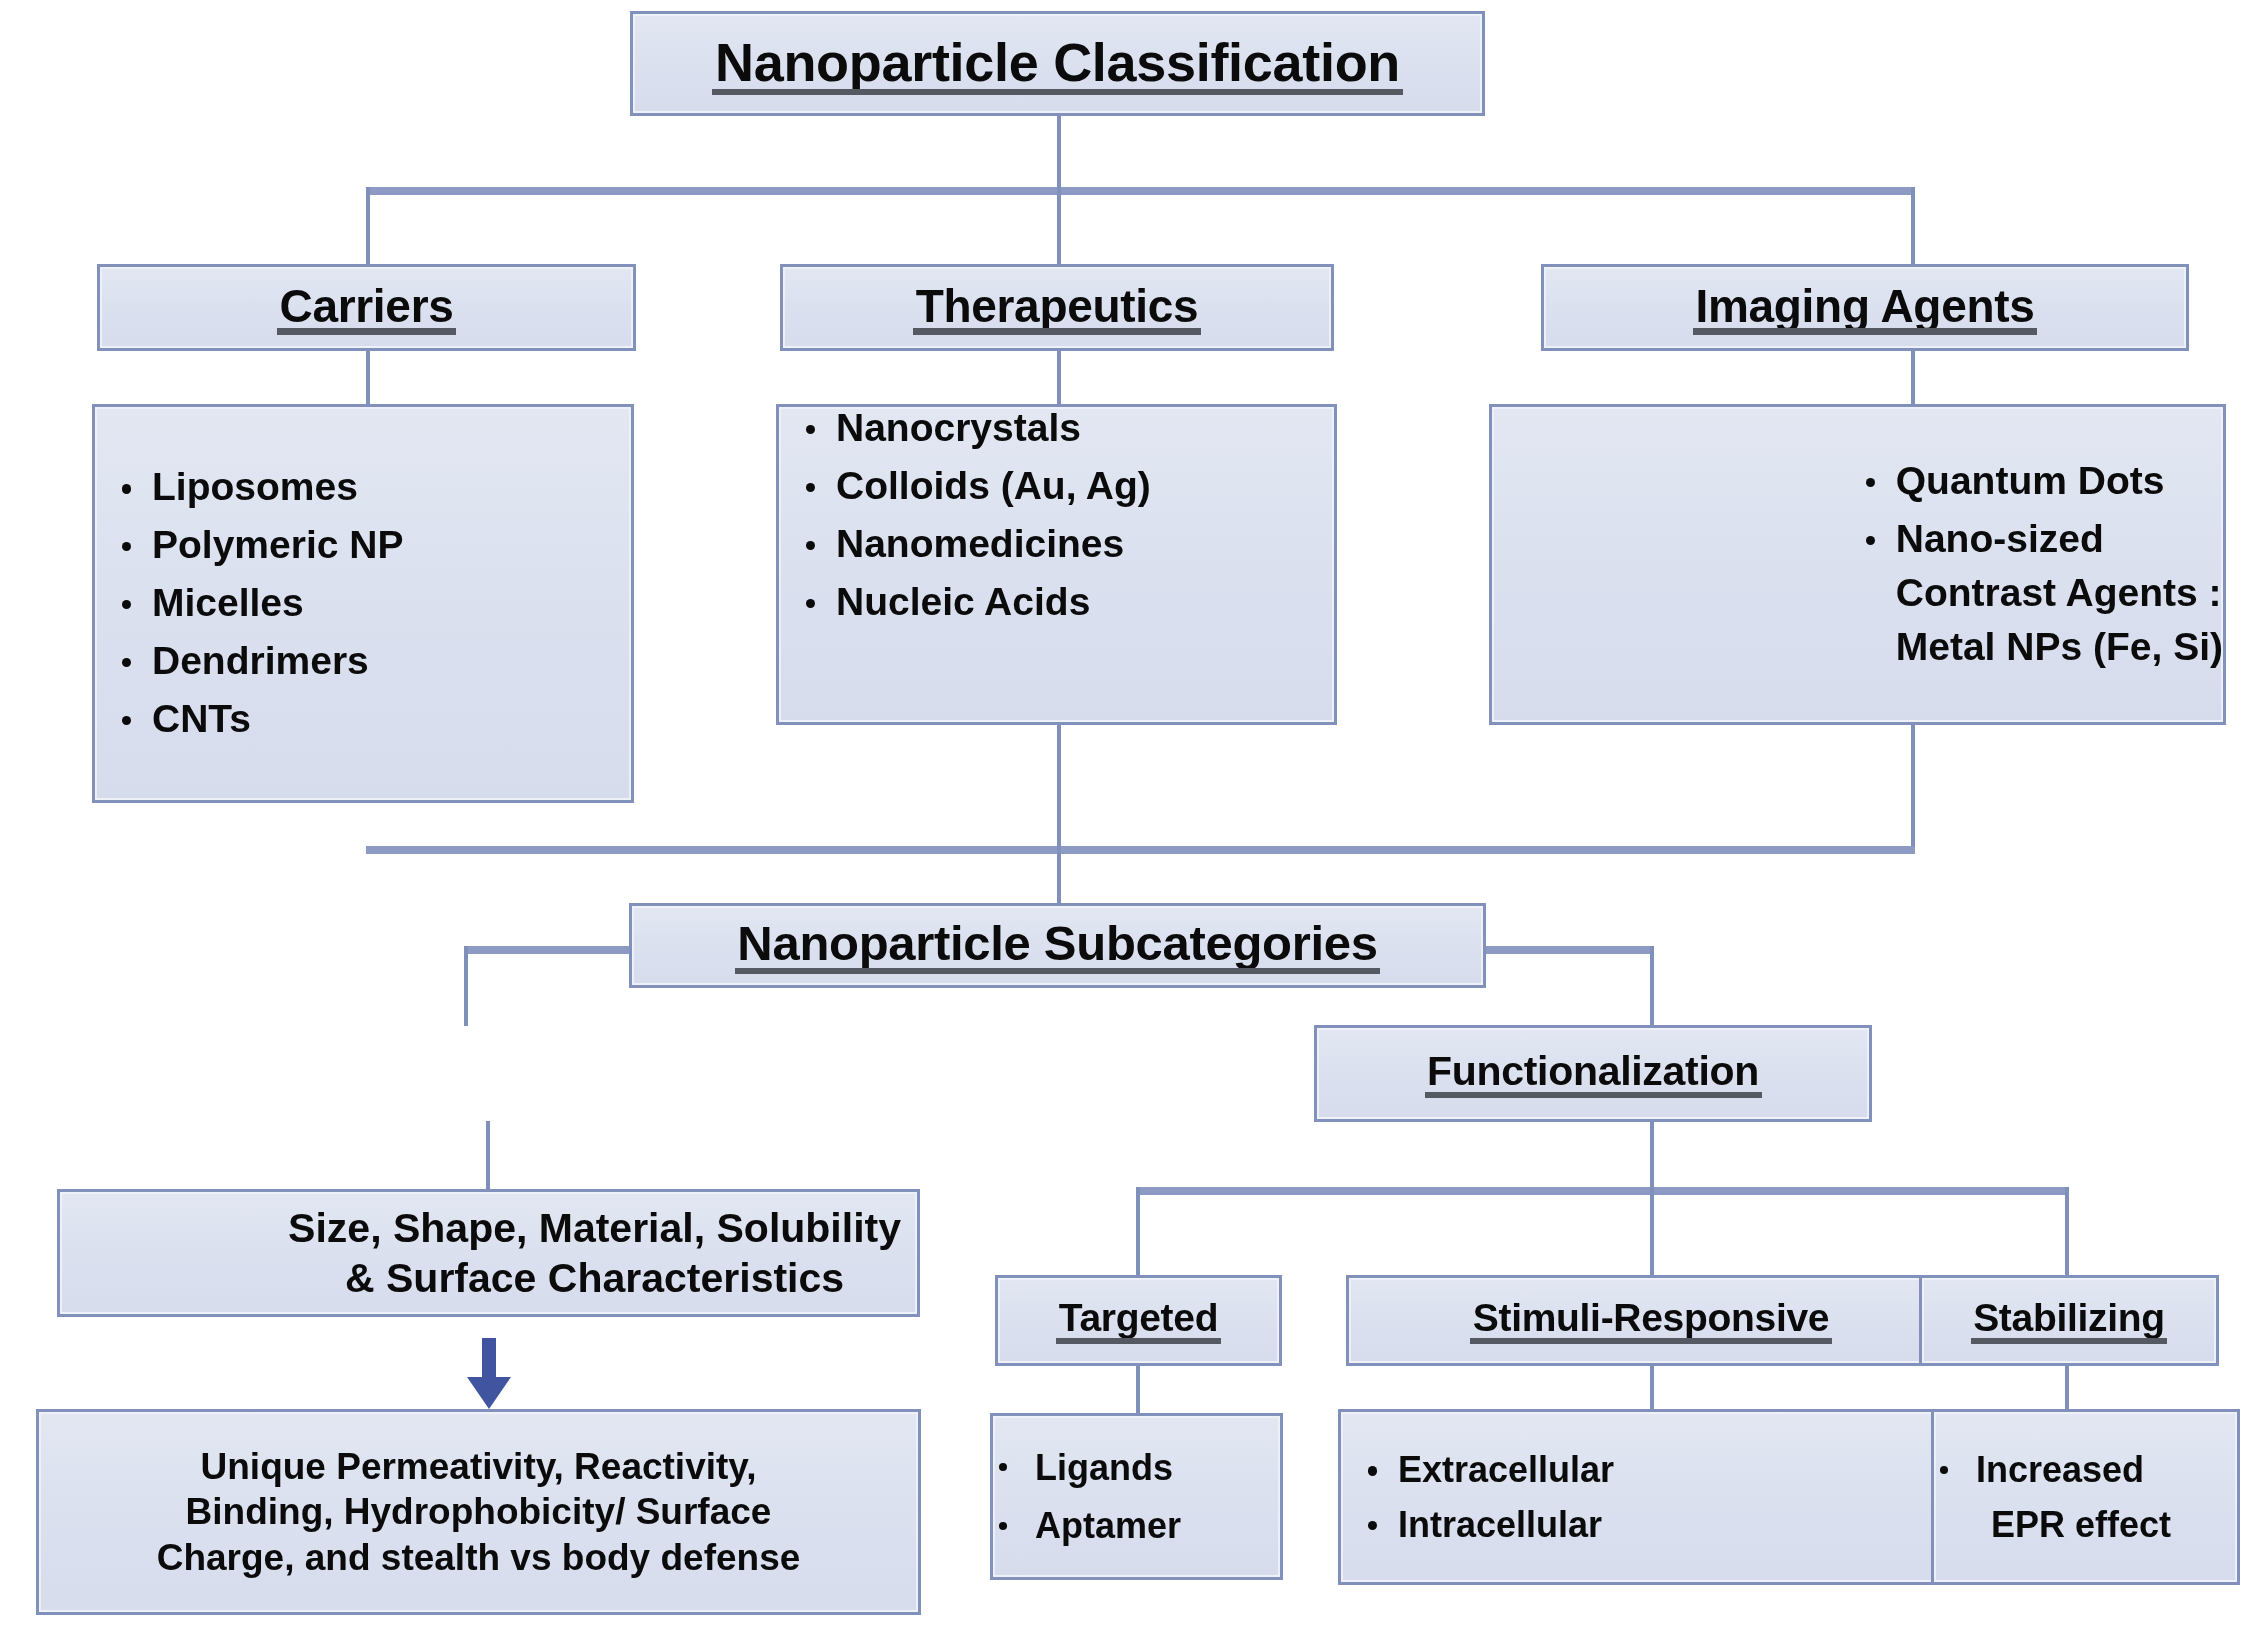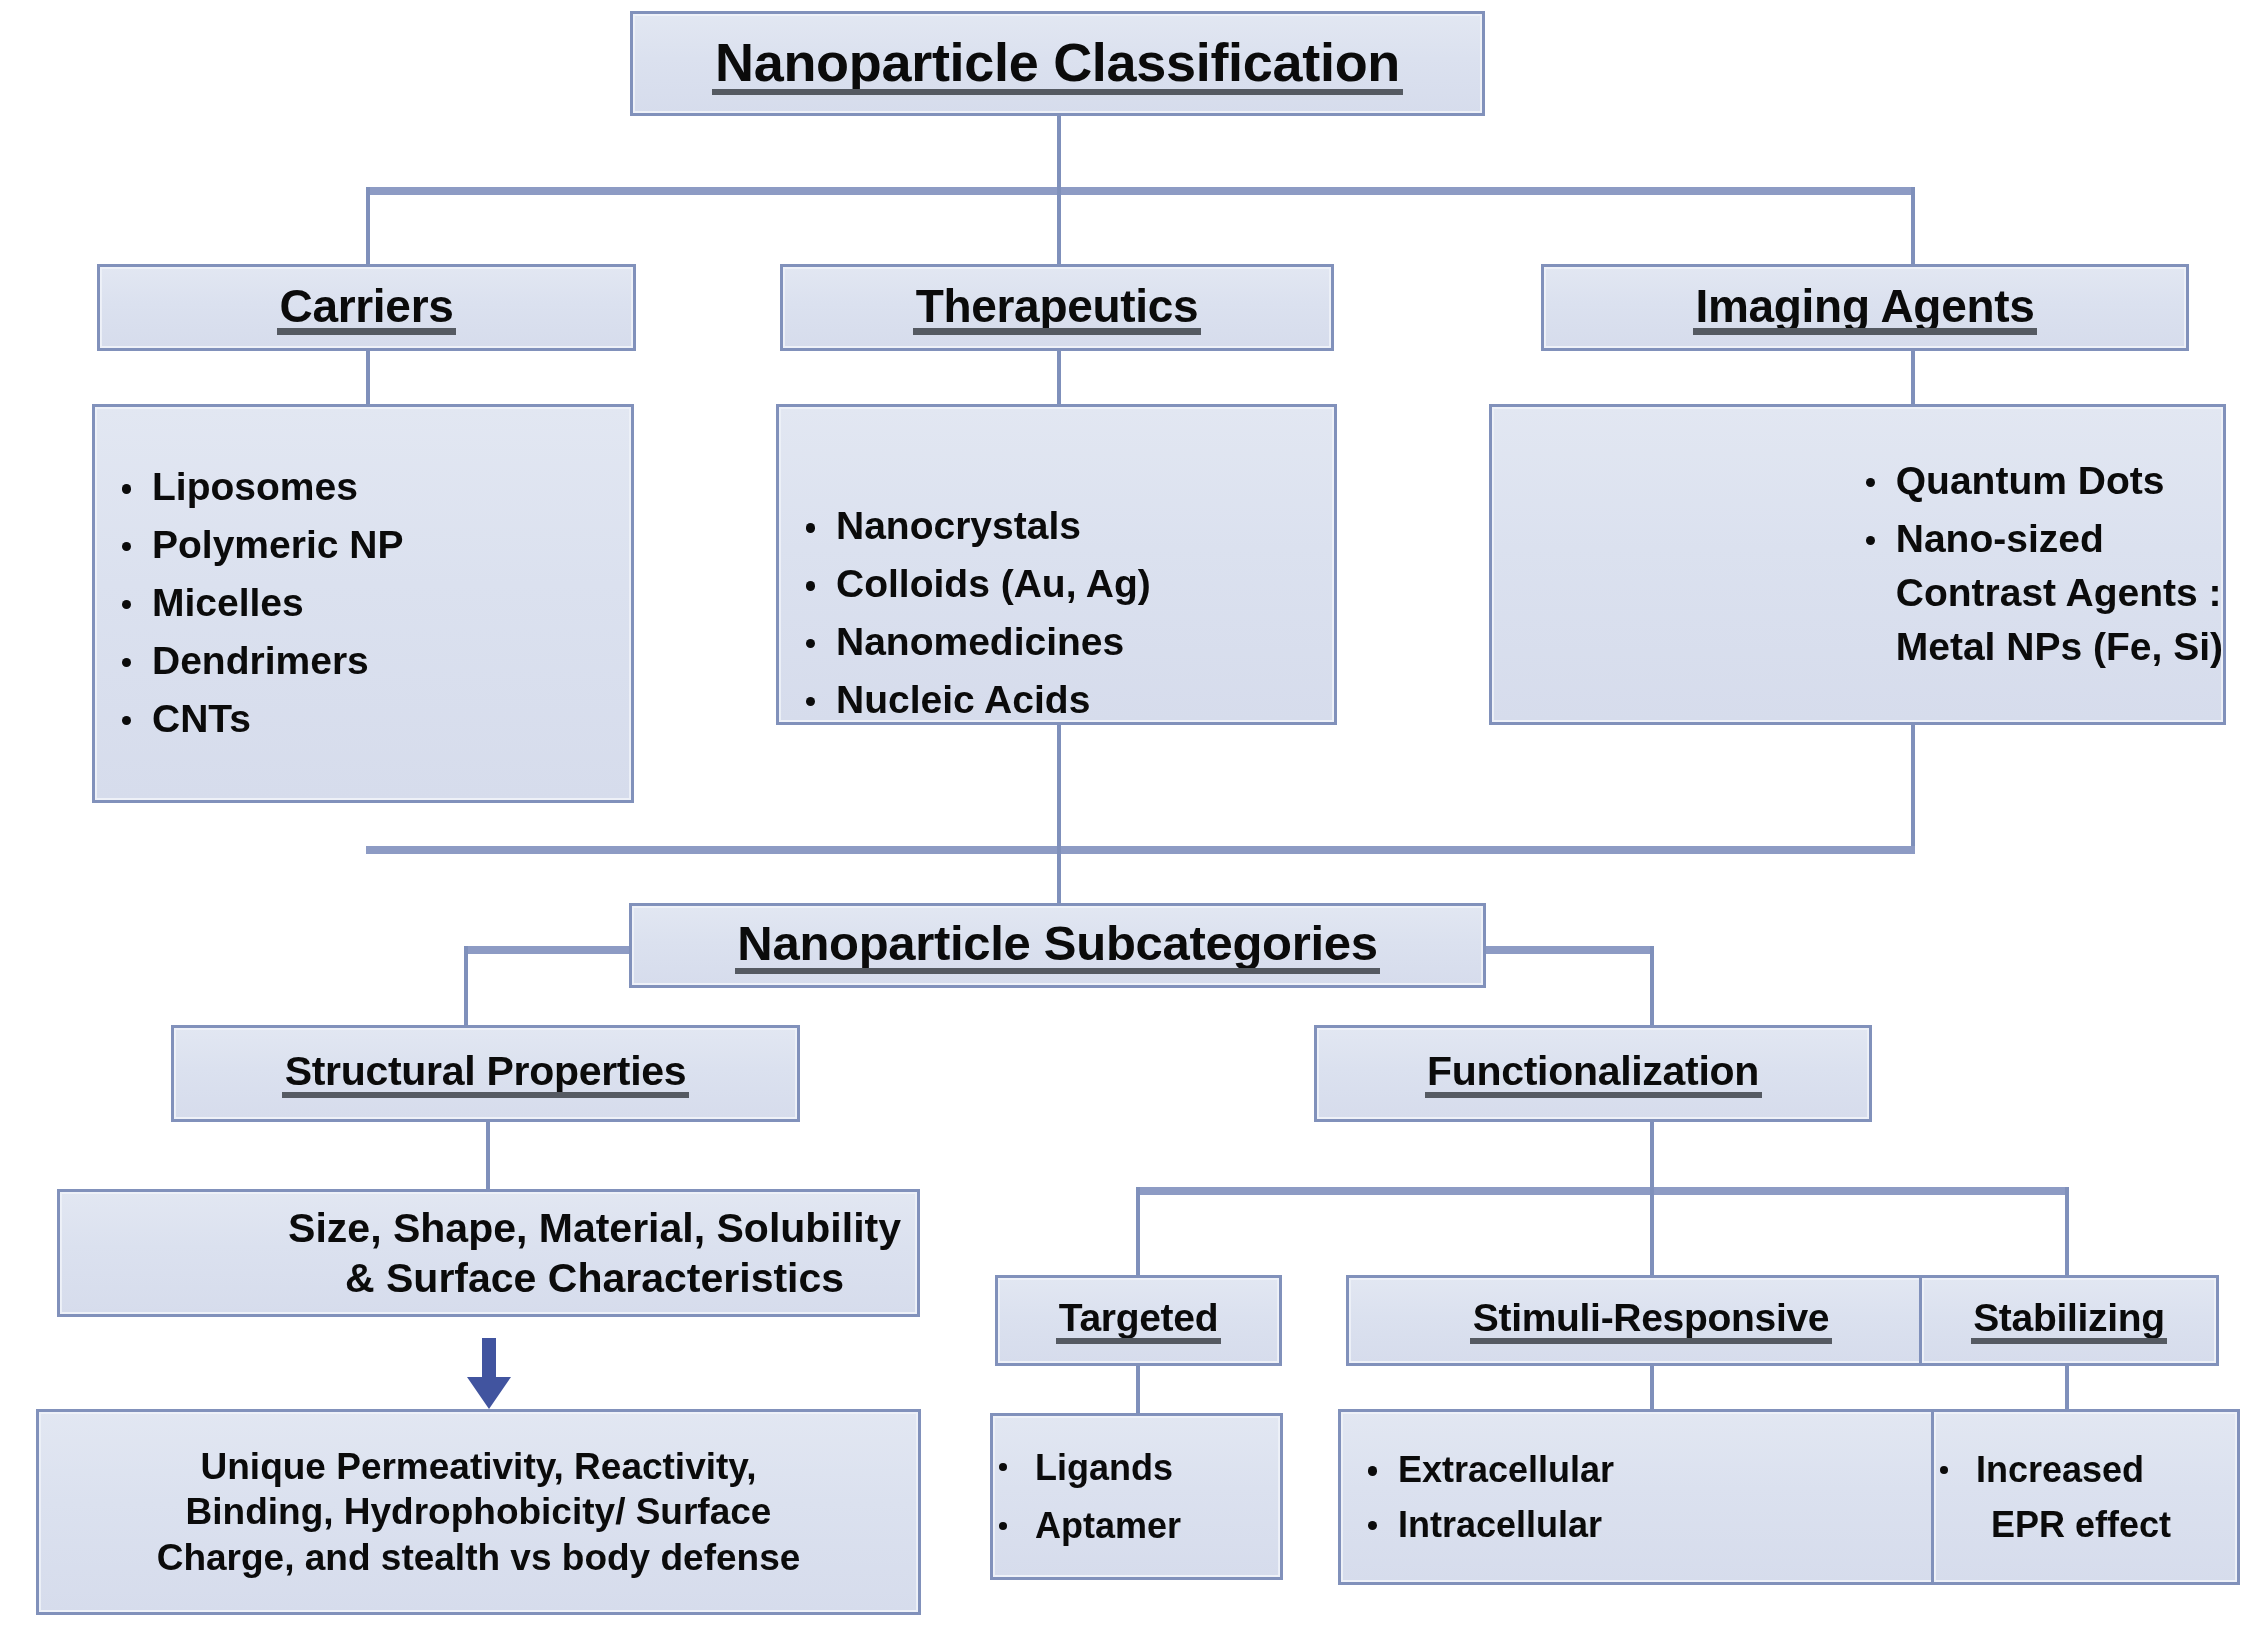--- a/index.html
+++ b/index.html
@@ -193,21 +193,21 @@
       <li>Micelles</li>
       <li>Dendrimers</li>
       <li>CNTs</li>
     </ul>
   </div>
 
   <div class="box node-title t-cat" style="left:780px; top:264px; width:554px; height:87px;">
     <span class="label">Therapeutics</span>
   </div>
 
-  <div class="box" style="left:776px; top:404px; width:561px; height:321px; justify-content:flex-end;">
+  <div class="box" style="left:776px; top:404px; width:561px; height:321px; justify-content:flex-start;">
     <ul class="bul f-list">
       <li>Nanocrystals</li>
       <li>Colloids (Au, Ag)</li>
       <li>Nanomedicines</li>
       <li>Nucleic Acids</li>
     </ul>
   </div>
 
   <div class="box node-title t-cat" style="left:1494px; top:264px; width:648px; height:87px;margin-left:47px;">
     <span class="label">Imaging Agents</span>
@@ -219,23 +219,20 @@
       <li>Nano-sized</li>
       <li class="nobullet">Contrast Agents :</li>
       <li class="nobullet">Metal NPs (Fe, Si)</li>
     </ul>
   </div>
 
   <div class="box node-title t-sub" style="left:629px; top:903px; width:857px; height:85px;">
     <span class="label">Nanoparticle  Subcategories</span>
   </div>
 
-  <div class="box node-title t-mid" style="left:171px; top:1025px; width:629px; height:97px;">
-    <span class="label">Structural Properties</span>
-  </div>
 
   <div class="box" style="left:57px; top:1189px; width:863px; height:128px;align-items:flex-end;">
     <div class="para f-para">
       <div>Size, Shape, Material, Solubility</div>
       <div>&amp; Surface Characteristics</div>
     </div>
   </div>
 
   <div class="box" style="left:36px; top:1409px; width:885px; height:206px;">
     <div class="para f-para-sm">

